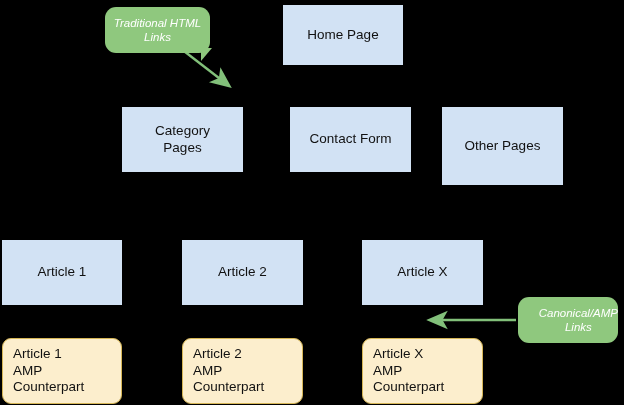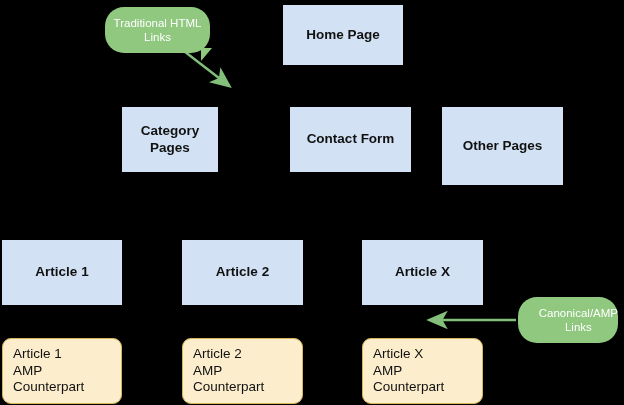--- a/index.html
+++ b/index.html
@@ -22,45 +22,45 @@
     align-items: center;
     justify-content: center;
     text-align: center;
     line-height: 1.22;
     white-space: pre-line;
   }
   .node-page {
     background: #d2e2f4;
     color: #111111;
     font-size: 13.5px;
-    font-weight: bold;
   }
   .node-amp {
     background: #fceecd;
     border: 1px solid #d6b656;
     border-radius: 9px;
     color: #111111;
     font-size: 13.5px;
     justify-content: flex-start;
     text-align: left;
     padding-left: 10px;
   }
   .callout {
     position: absolute;
     box-sizing: border-box;
     background: #8fc87e;
-    border-radius: 19px;
+    border-radius: 11px;
     color: #ffffff;
     font-size: 11.5px;
     line-height: 1.25;
     display: flex;
     align-items: center;
     justify-content: center;
     text-align: center;
     white-space: pre-line;
+    font-style: italic;
   }
   .tail {
     position: absolute;
     width: 0;
     height: 0;
     border-left: 11px solid #8fc87e;
     border-bottom: 13px solid transparent;
   }
   svg.arrows {
     position: absolute;
@@ -97,21 +97,21 @@
 
   <div class="callout" style="left:518px; top:297px; width:100px; height:46px;justify-content:flex-end;">
     <span>Canonical/AMP
 Links</span>
   </div>
 
   <div class="node node-page" style="left:283px; top:5px; width:120px; height:60px;">
     <span>Home Page</span>
   </div>
 
-  <div class="node node-page" style="left:122px; top:107px; width:96px; height:65px;">
+  <div class="node node-page" style="left:122px; top:107px; width:121px; height:65px;">
     <span>Category
 Pages</span>
   </div>
 
   <div class="node node-page" style="left:282px; top:107px; width:121px; height:65px;margin-left:8px;">
     <span>Contact Form</span>
   </div>
 
   <div class="node node-page" style="left:442px; top:107px; width:121px; height:78px;">
     <span>Other Pages</span>

